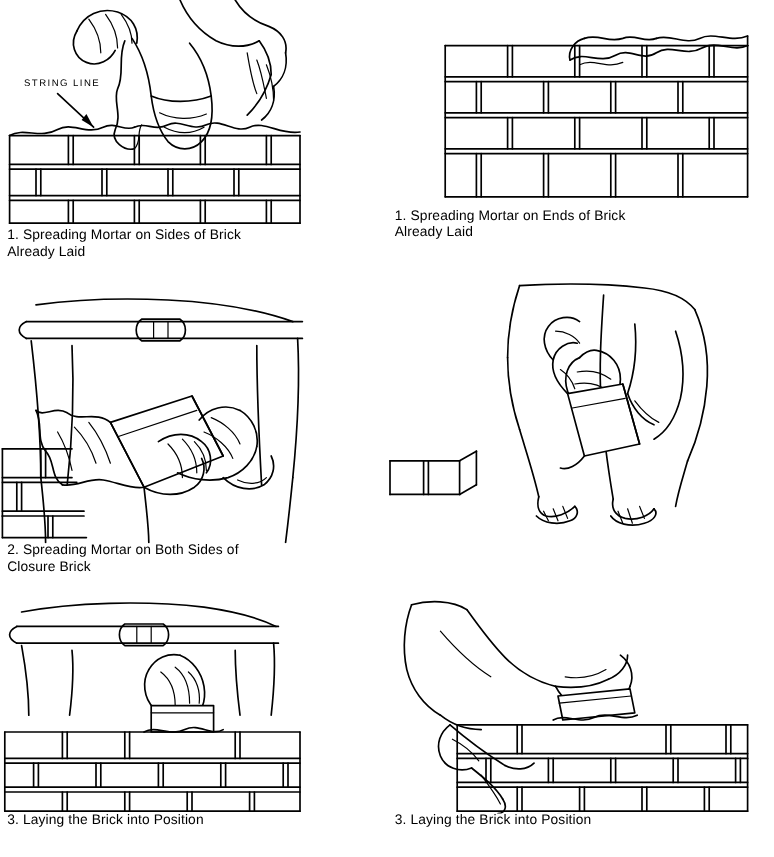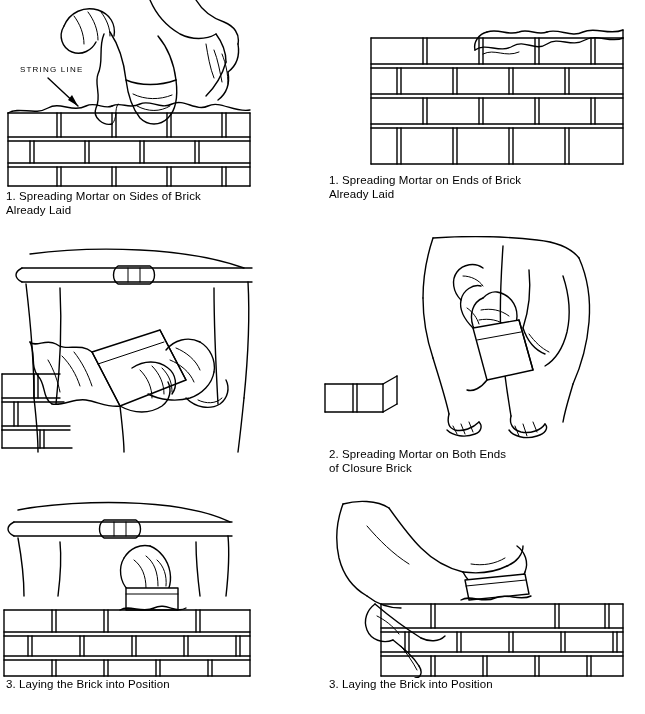--- a/index.html
+++ b/index.html
@@ -217,20 +217,22 @@
             <path d="M2 200 L72 200"></path>
             <path d="M40 182 L40 200"></path>
               <path d="M44 182 L44 200"></path>
           </g>
 
           <path class="lk" d="M34 150 C 36 168, 38 186, 38 204"></path>
           <path class="lk" d="M244 150 C 242 170, 240 188, 238 204"></path>
           <path class="lk" d="M120 158 C 122 176, 124 192, 124 204"></path>
         </svg>
       </div>
+      <div class="caption"><span class="num">2.</span>  <span>Spreading Mortar on Both Sides of
+Closure Brick</span></div>
     </div>
 
     <div class="panel" style="top:500px; height:214px;">
       <div class="figure" style="height:178px;">
         <svg viewBox="0 0 322 178" preserveAspectRatio="none" aria-hidden="true">
 
           <path class="lk" d="M18 10 C 60 2, 120 0, 170 6 C 198 10, 218 16, 230 22"></path>
           <path class="lk" d="M14 22 L232 22"></path>
           <path class="lk" d="M14 36 L232 36"></path>
           <path class="lk" d="M14 22 C 6 26, 6 32, 14 36"></path>
@@ -414,22 +416,20 @@
             <path d="M74 140 L74 168"></path>
             <path d="M60 148 L60 176"></path>
             <path d="M2 148 L2 176"></path>
             <path d="M2 176 L60 176"></path>
             <path d="M60 176 L74 168"></path>
             <path d="M30 148 L30 176"></path>
               <path d="M34 148 L34 176"></path>
           </g>
         </svg>
       </div>
-      <div class="caption"><span class="num">2.</span>  <span>Spreading Mortar on Both Ends
-of Closure Brick</span></div>
     </div>
 
     <div class="panel" style="top:500px; height:214px;">
       <div class="figure" style="height:178px;">
         <svg viewBox="0 0 322 178" preserveAspectRatio="none" aria-hidden="true">
 
           <path class="lk" d="M20 4 C 34 0, 54 0, 66 8"></path>
           <path class="lk" d="M20 4 C 14 20, 12 40, 16 58 C 20 74, 30 88, 44 96"></path>
           <path class="lk" d="M66 8 C 76 22, 86 36, 98 48 C 110 60, 124 68, 140 72"></path>
           <path class="lk" d="M44 96 C 54 104, 66 108, 78 108"></path>

